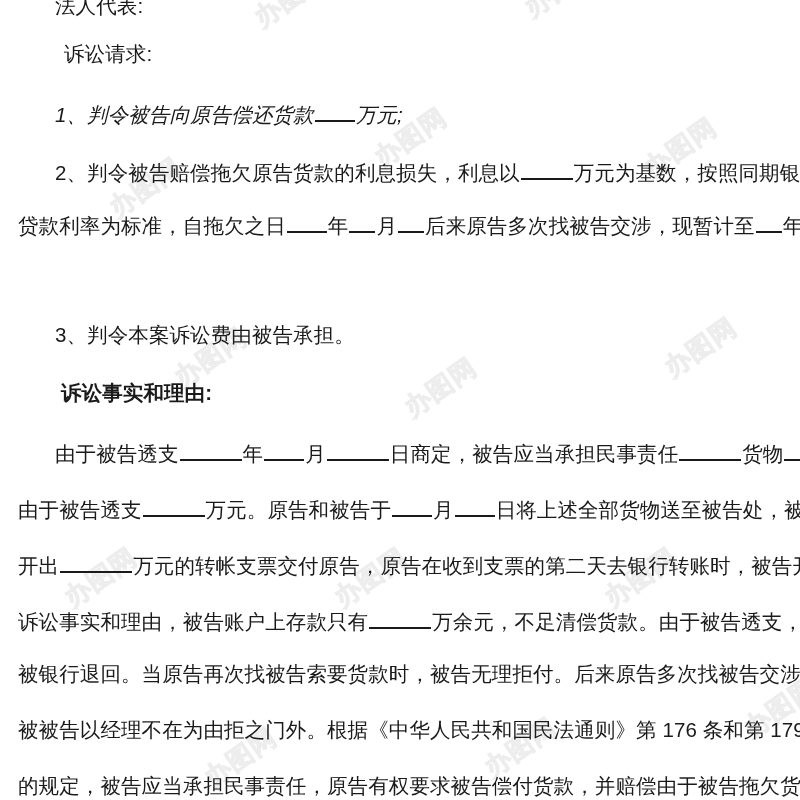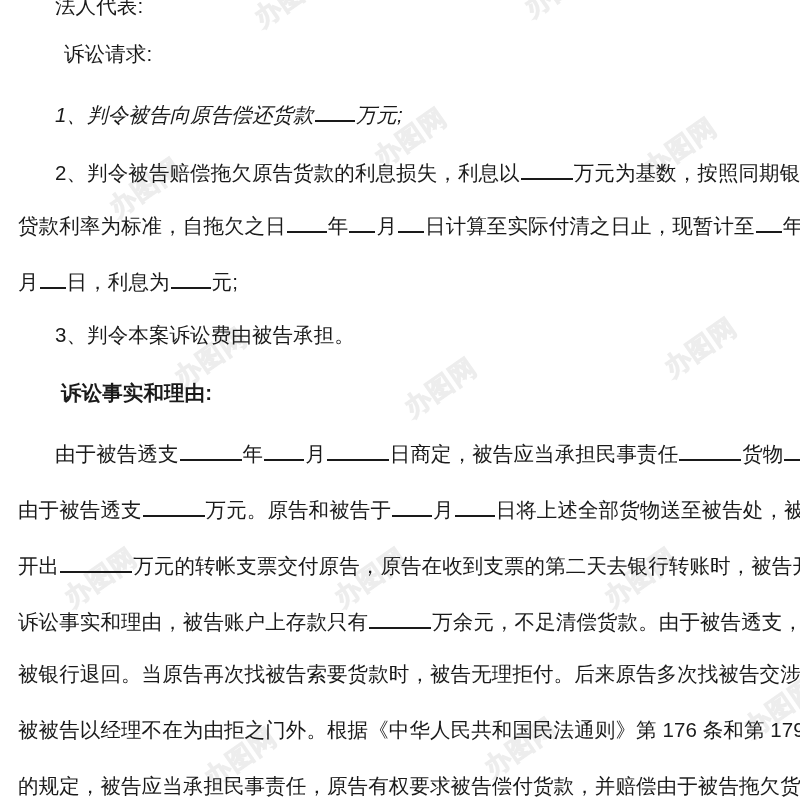--- a/index.html
+++ b/index.html
@@ -89,22 +89,21 @@
     <span class="wm" style="left: 740px; top: 690px;">办图网</span>
     <span class="wm" style="left: 250px; top: -20px;">办图网</span>
     <span class="wm" style="left: 520px; top: -30px;">办图网</span>
   </div>
 
 <div id="doc-page">
     <div class="doc-line indent" style="left: 55px; top: -4px;"><span>法人代表:</span></div>
     <div class="doc-line indent" style="left: 64px; top: 44px;"><span>诉讼请求:</span></div>
     <div class="doc-line indent" style="left: 55px; top: 101px; font-style: italic;"><span>1、判令被告向原告偿还货款</span><span class="blank b3"></span><span>万元;</span></div>
     <div class="doc-line indent" style="left: 55px; top: 159px;"><span>2、判令被告赔偿拖欠原告货款的利息损失，利息以</span><span class="blank b4"></span><span>万元为基数，按照同期银行</span></div>
-    <div class="doc-line" style="left: 18px; top: 212px;"><span>贷款利率为标准，自拖欠之日</span><span class="blank b3"></span><span>年</span><span class="blank b2"></span><span>月</span><span class="blank b2"></span><span>日计算至实际付清之日止，现暂计至</span><span class="blank b2"></span><span>年</span></div>
-    <div class="doc-line" style="left: 18px; top: 268px;"><span>月</span><span class="blank b2"></span><span>日，利息为</span><span class="blank b3"></span><span>元;</span></div>
+    <div class="doc-line" style="left: 18px; top: 212px;"><span>贷款利率为标准，自拖欠之日</span><span class="blank b3"></span><span>年</span><span class="blank b2"></span><span>月</span><span class="blank b2"></span><span>后来原告多次找被告交涉，现暂计至</span><span class="blank b2"></span><span>年</span></div>
     <div class="doc-line indent" style="left: 55px; top: 325px;"><span>3、判令本案诉讼费由被告承担。</span></div>
     <div class="doc-line indent" style="left: 61px; top: 383px; font-weight: bold;"><span>诉讼事实和理由:</span></div>
     <div class="doc-line indent" style="left: 55px; top: 440px;"><span>由于被告透支</span><span class="blank b5"></span><span>年</span><span class="blank b3"></span><span>月</span><span class="blank b5"></span><span>日商定，被告应当承担民事责任</span><span class="blank b5"></span><span>货物</span><span class="blank b1"></span><span>箱，</span></div>
     <div class="doc-line" style="left: 18px; top: 496px;"><span>由于被告透支</span><span class="blank b5"></span><span>万元。原告和被告于</span><span class="blank b3"></span><span>月</span><span class="blank b3"></span><span>日将上述全部货物送至被告处，被告立即</span></div>
     <div class="doc-line" style="left: 18px; top: 552px;"><span>开出</span><span class="blank b6"></span><span>万元的转帐支票交付原告，原告在收到支票的第二天去银行转账时，被告开户</span></div>
     <div class="doc-line" style="left: 18px; top: 608px;"><span>诉讼事实和理由，被告账户上存款只有</span><span class="blank b5"></span><span>万余元，不足清偿货款。由于被告透支，支票</span></div>
     <div class="doc-line" style="left: 18px; top: 664px;"><span>被银行退回。当原告再次找被告索要货款时，被告无理拒付。后来原告多次找被告交涉，均</span></div>
     <div class="doc-line" style="left: 18px; top: 720px;"><span>被被告以经理不在为由拒之门外。根据《中华人民共和国民法通则》第 176 条和第 179 条</span></div>
     <div class="doc-line" style="left: 18px; top: 776px;"><span>的规定，被告应当承担民事责任，原告有权要求被告偿付货款，并赔偿由于被告拖欠货款而</span></div>
   </div>

